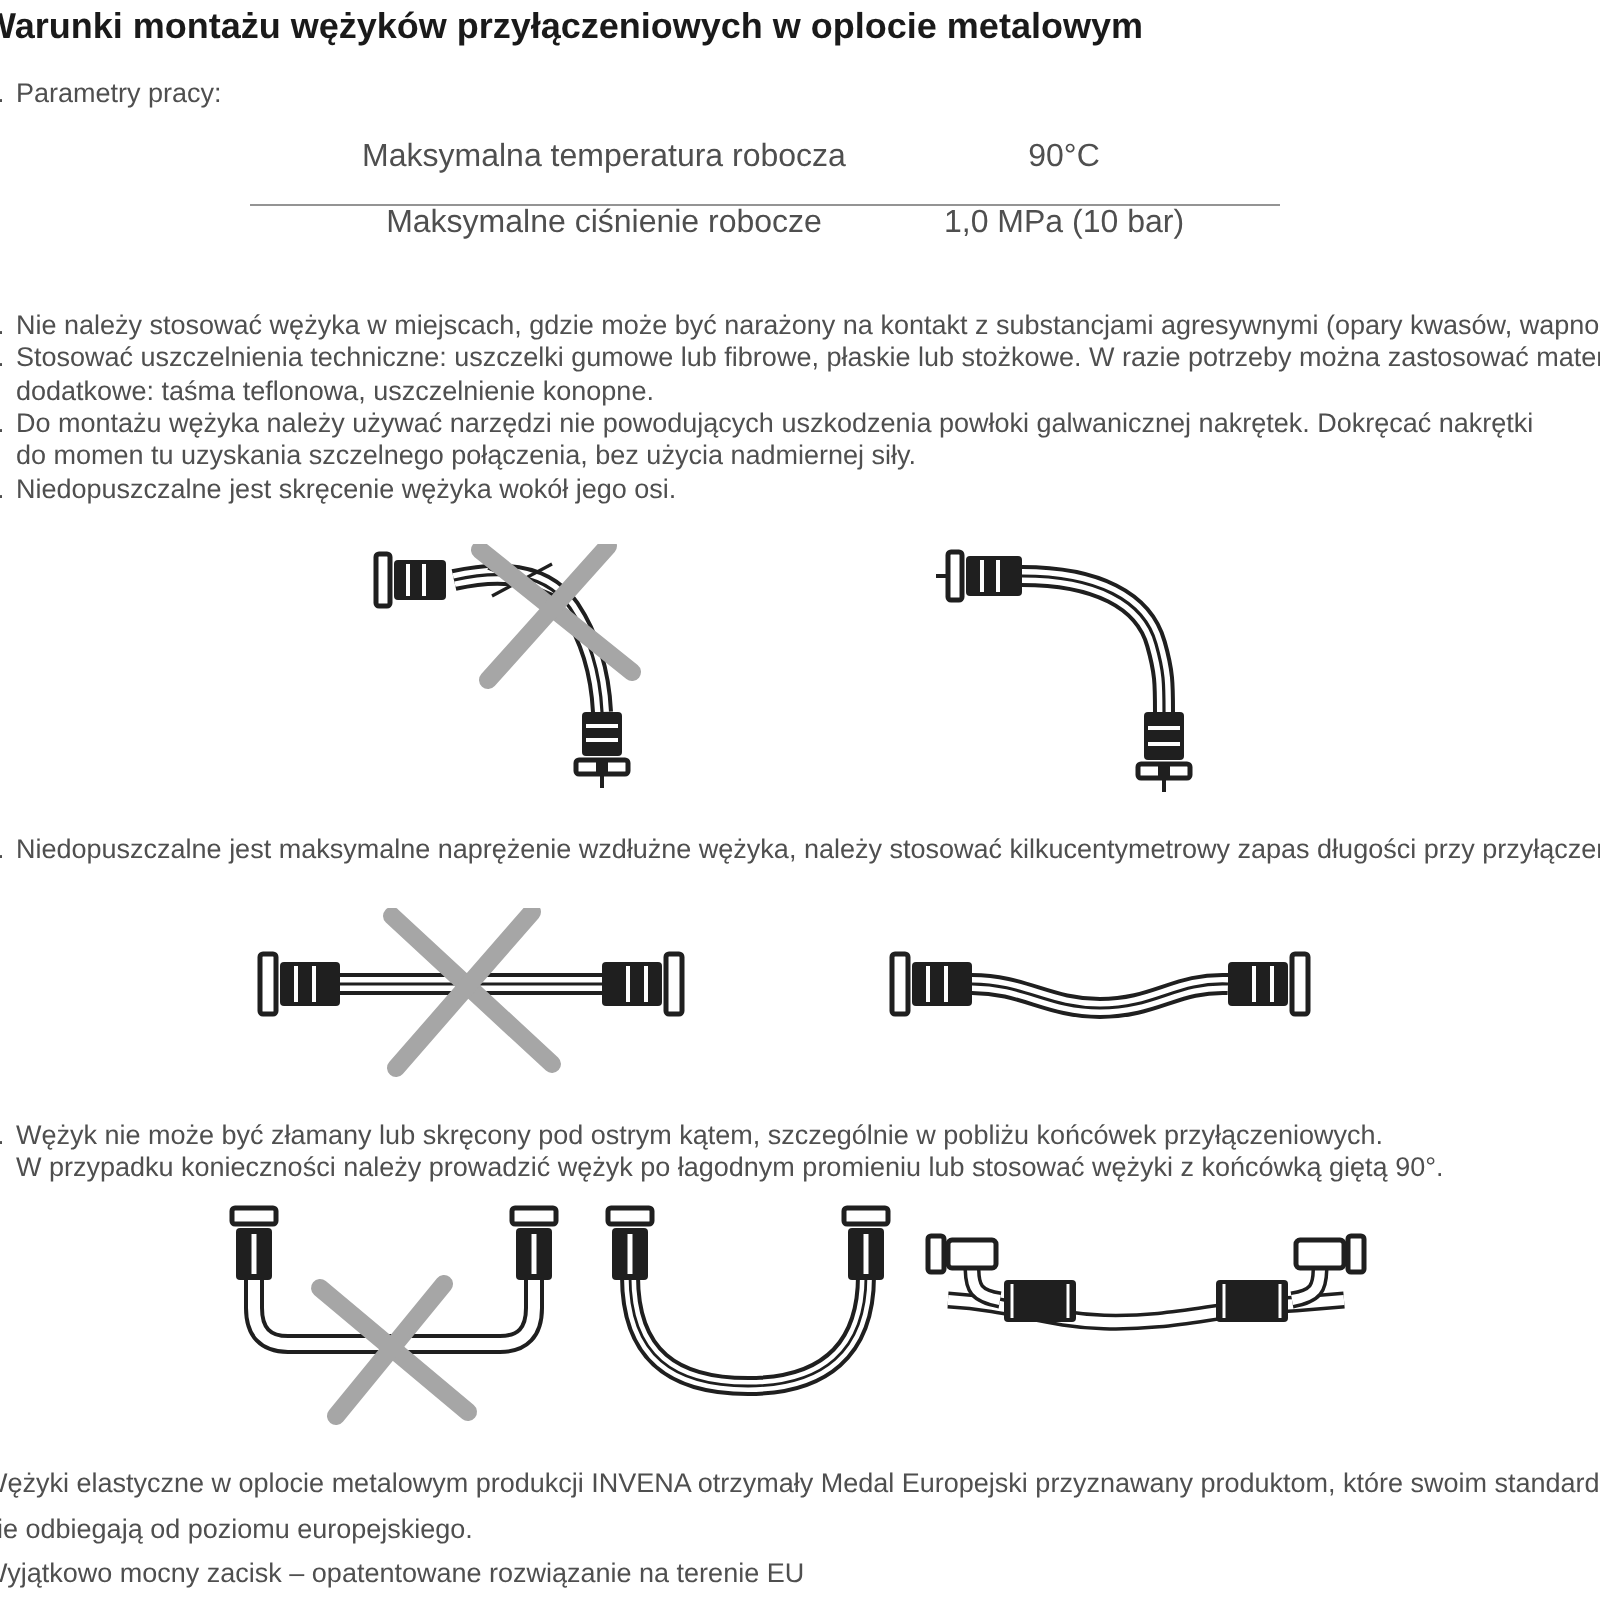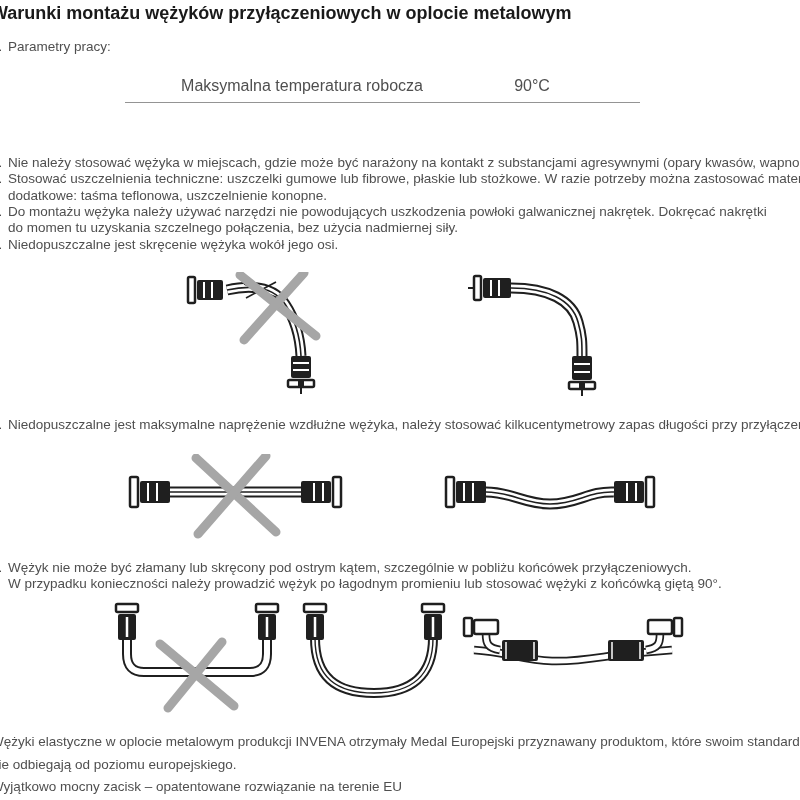--- a/index.html
+++ b/index.html
@@ -14,21 +14,21 @@
     position:absolute;top:3px;left:-9px;width:818px;
     font-size:18px;font-weight:bold;color:#1a1a1a;white-space:nowrap;
   }
 
   .item{position:absolute;left:-9px;width:818px;display:flex;font-size:13.5px;line-height:16.3px;}
   .item .num{flex:0 0 17px;white-space:nowrap;}
   .item .txt{flex:1;}
   .item .ln{display:block;white-space:nowrap;}
 
   .spec-table{position:absolute;left:137px;top:70px;width:460px;font-size:16px;}
-  .spec-row{display:flex;align-items:center;}
+  .spec-row{display:flex;}
   .spec-row.r1{height:32px;}
   .spec-row.r2{height:37px;}
   .spec-label{width:330px;text-align:center;}
   .spec-value{width:130px;text-align:center;}
   .spec-divider{position:relative;left:-12px;width:515px;border-top:1.5px solid #949494;}
 
   .fig{position:absolute;}
   .footer-para{position:absolute;left:-9px;top:731px;width:818px;font-size:13.5px;line-height:22.5px;}
   .footer-para .ln{display:block;white-space:nowrap;}
   .clamp-line{position:absolute;left:-9px;top:779px;width:818px;font-size:13.5px;white-space:nowrap;}
@@ -46,20 +46,24 @@
         <span class="ln">Parametry pracy:</span>
       </span>
   </div>
 
   <div class="spec-table">
     <div class="spec-row r1">
       <span class="spec-label">Maksymalna temperatura robocza</span>
       <span class="spec-value">90°C</span>
     </div>
     <div class="spec-divider"></div>
+    <div class="spec-row r2">
+      <span class="spec-label">Maksymalne ciśnienie robocze</span>
+      <span class="spec-value">1,0 MPa (10 bar)</span>
+    </div>
   </div>
 
   <div class="item" style="top:155px">
     <span class="num">2.</span>
     <span class="txt">
         <span class="ln">Nie należy stosować wężyka w miejscach, gdzie może być narażony na kontakt z substancjami agresywnymi (opary kwasów, wapno itp.).</span>
       </span>
   </div>
   <div class="item" style="top:171.3px">
     <span class="num">3.</span>

